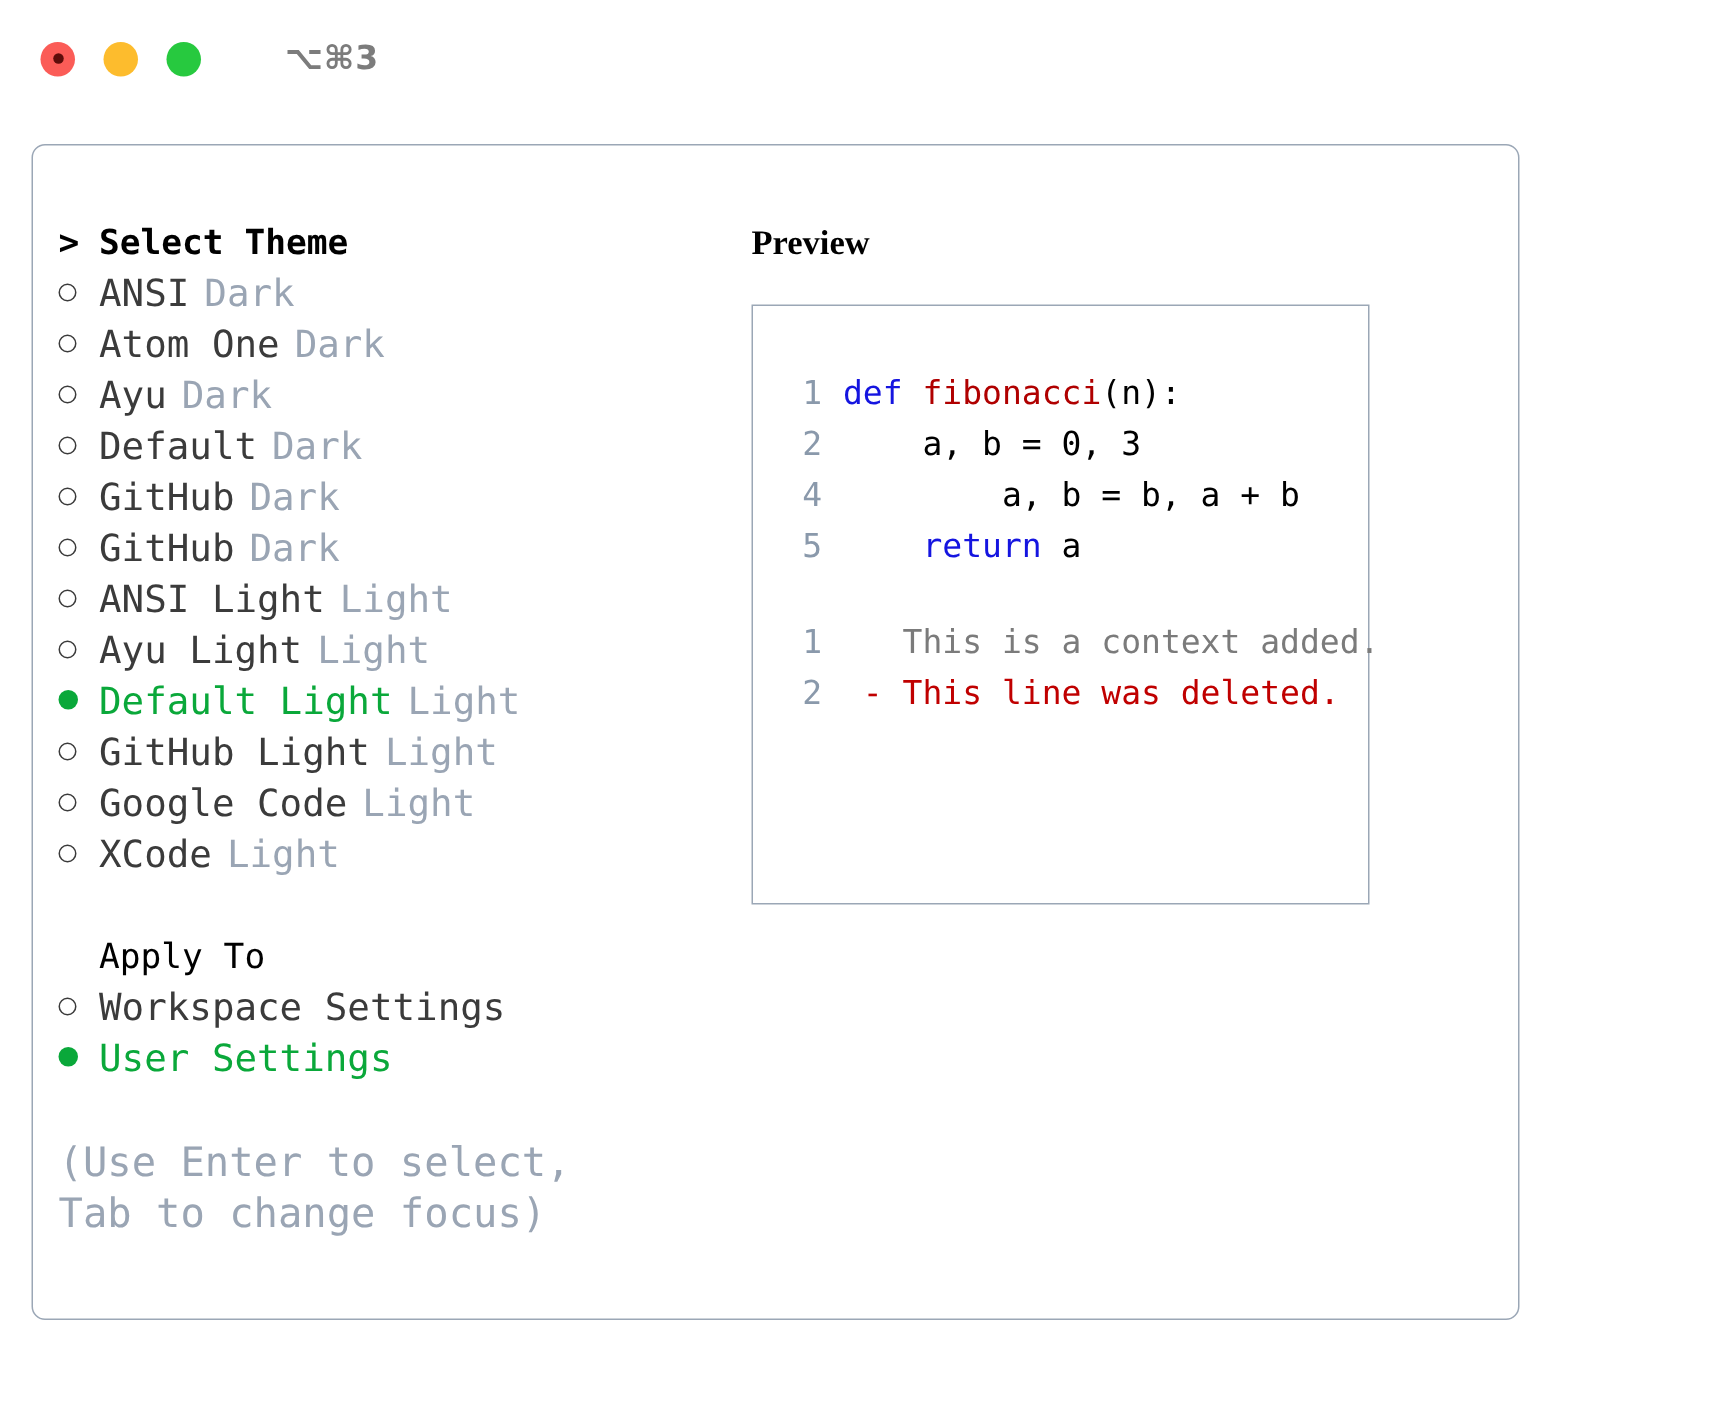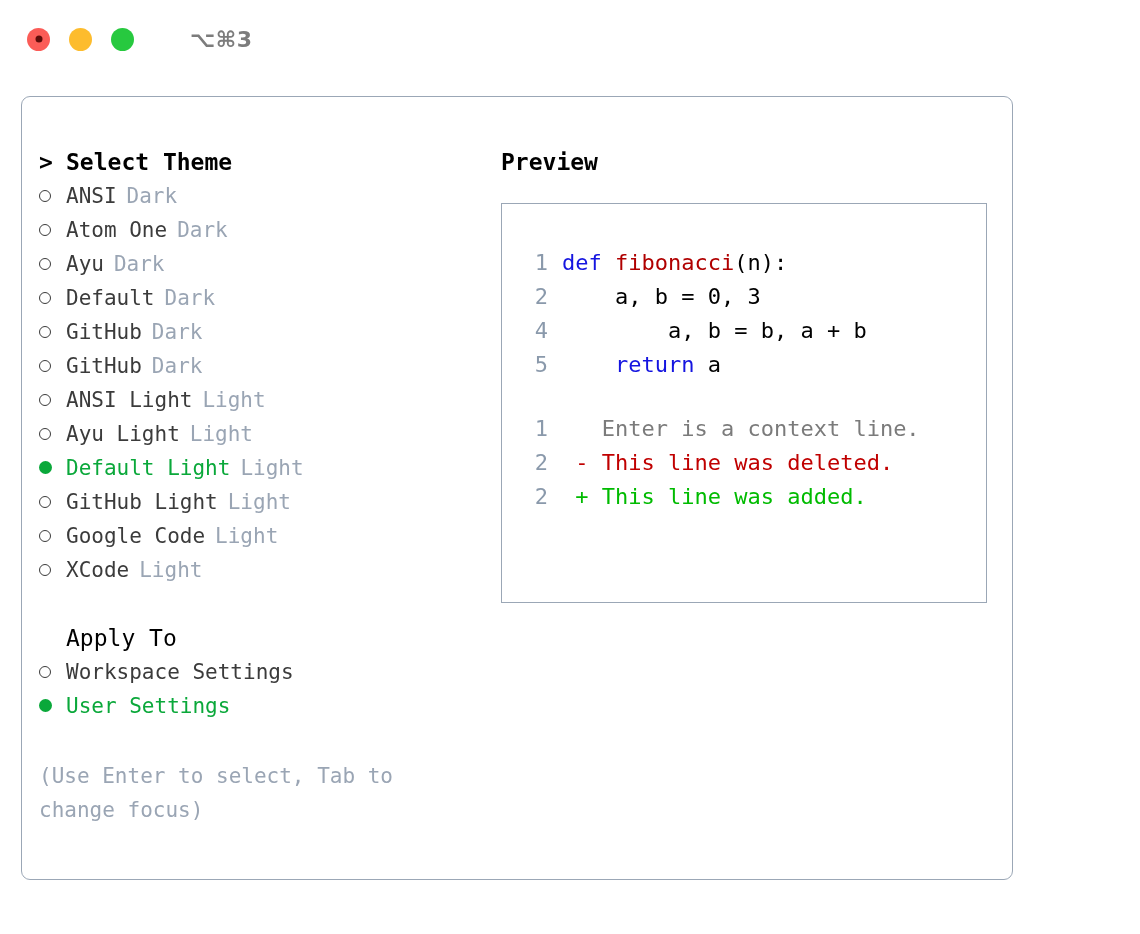--- a/index.html
+++ b/index.html
@@ -93,21 +93,21 @@
     line-height: 34px;
     color: #000;
     white-space: pre;
   }
   .section-head.focused { font-weight: bold; }
   .section-head .caret { display: inline-block; width: 27px; }
   .section-head .blank { display: inline-block; width: 27px; }
 
   .opt-list { margin: 0; padding: 0; list-style: none; }
   .opt {
-    font-size: 21px;
+    font-size: 25px;
     line-height: 34px;
     color: #3b3b3b;
     white-space: pre;
     display: flex;
     align-items: center;
   }
   .bullet {
     display: inline-block;
     width: 27px;
     flex: 0 0 27px;
@@ -139,41 +139,42 @@
     margin-left: 10px;
   }
 
   .spacer-block { height: 34px; }
 
   .hint {
     position: absolute;
     left: 17px;
     top: 662px;
     width: 400px;
-    font-size: 21px;
+    font-size: 27px;
     line-height: 34px;
     color: #9aa5b4;
     white-space: pre-wrap;
   }
 
   
   .right-col {
     position: absolute;
     left: 479px;
     top: 48px;
   }
   .preview-title {
     font-size: 23px;
     line-height: 34px;
     font-weight: bold;
     color: #000;
+    font-family: Liberation Serif, serif;
   }
   .preview-box {
     margin-top: 24px;
-    width: 486px;
+    width: 412px;
     height: 400px;
     border: 1.6px solid #9ba7b6;
     box-sizing: border-box;
     padding: 42px 0 0 18px;
   }
   .code-line {
     font-size: 22px;
     line-height: 34px;
     white-space: pre;
     color: #000;
@@ -245,22 +246,21 @@
         <div class="preview-title">Preview</div>
         <div class="preview-box">
           <div id="code-block">
               <div class="code-line"><span class="lineno">1</span><span class="kw">def </span><span class="fn">fibonacci</span><span class="pl">(n):</span></div>
               <div class="code-line"><span class="lineno">2</span><span class="pl">    a, b = 0, 3</span></div>
               <div class="code-line"><span class="lineno">4</span><span class="pl">        a, b = b, a + b</span></div>
               <div class="code-line"><span class="lineno">5</span><span class="pl">    </span><span class="kw">return</span><span class="pl"> a</span></div>
             </div>
           <div class="gap"></div>
           <div id="diff-block">
-              <div class="code-line"><span class="lineno">1</span><span class="ctx">   Enter is a context line.</span></div>
+              <div class="code-line"><span class="lineno">1</span><span class="ctx">   This is a context added.</span></div>
               <div class="code-line"><span class="lineno">2</span><span class="del"> - This line was deleted.</span></div>
-              <div class="code-line"><span class="lineno">2</span><span class="add"> + This line was added.</span></div>
             </div>
         </div>
       </div>
 
     </div>
   </div>
 </div>
 
 </body></html>

